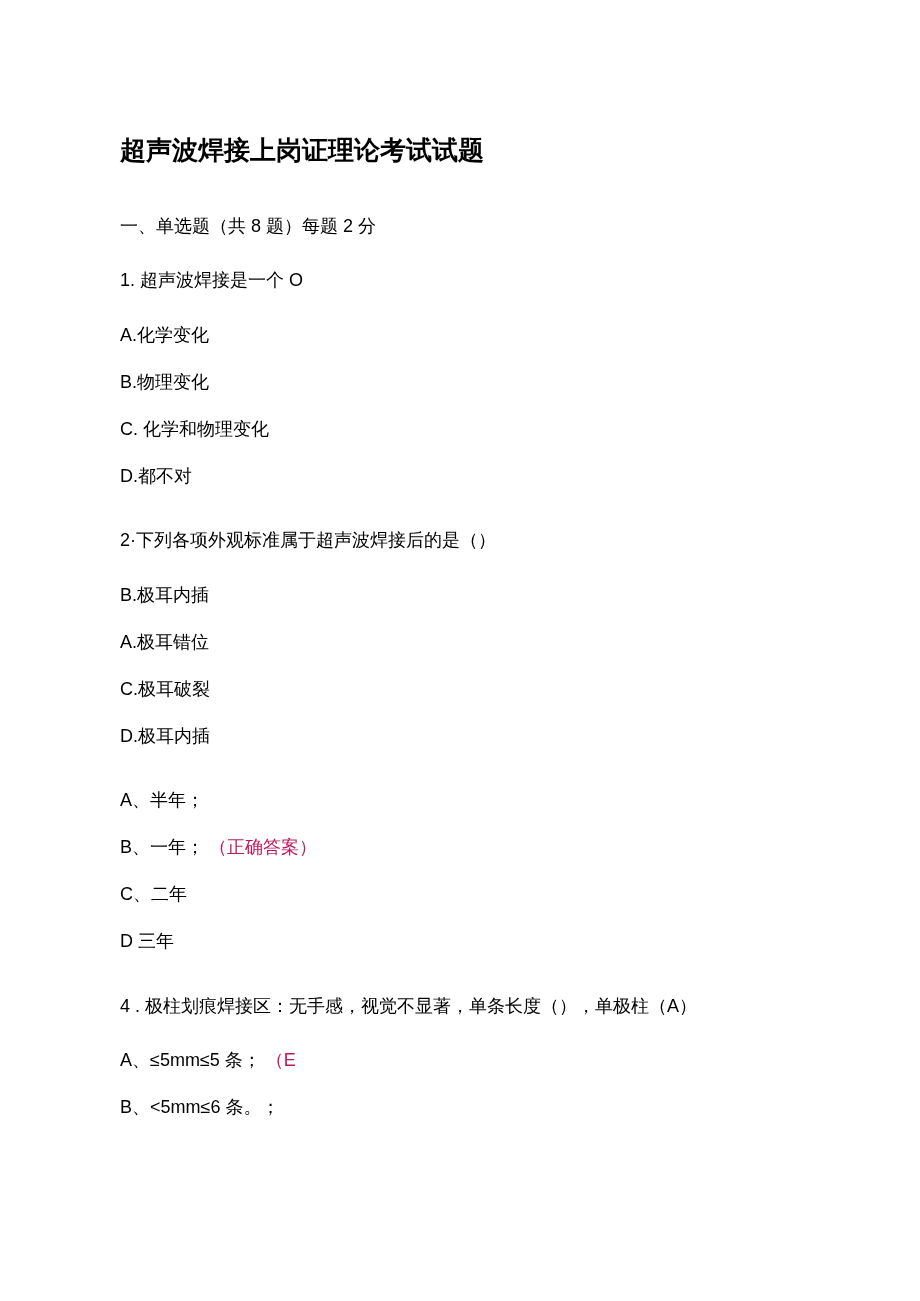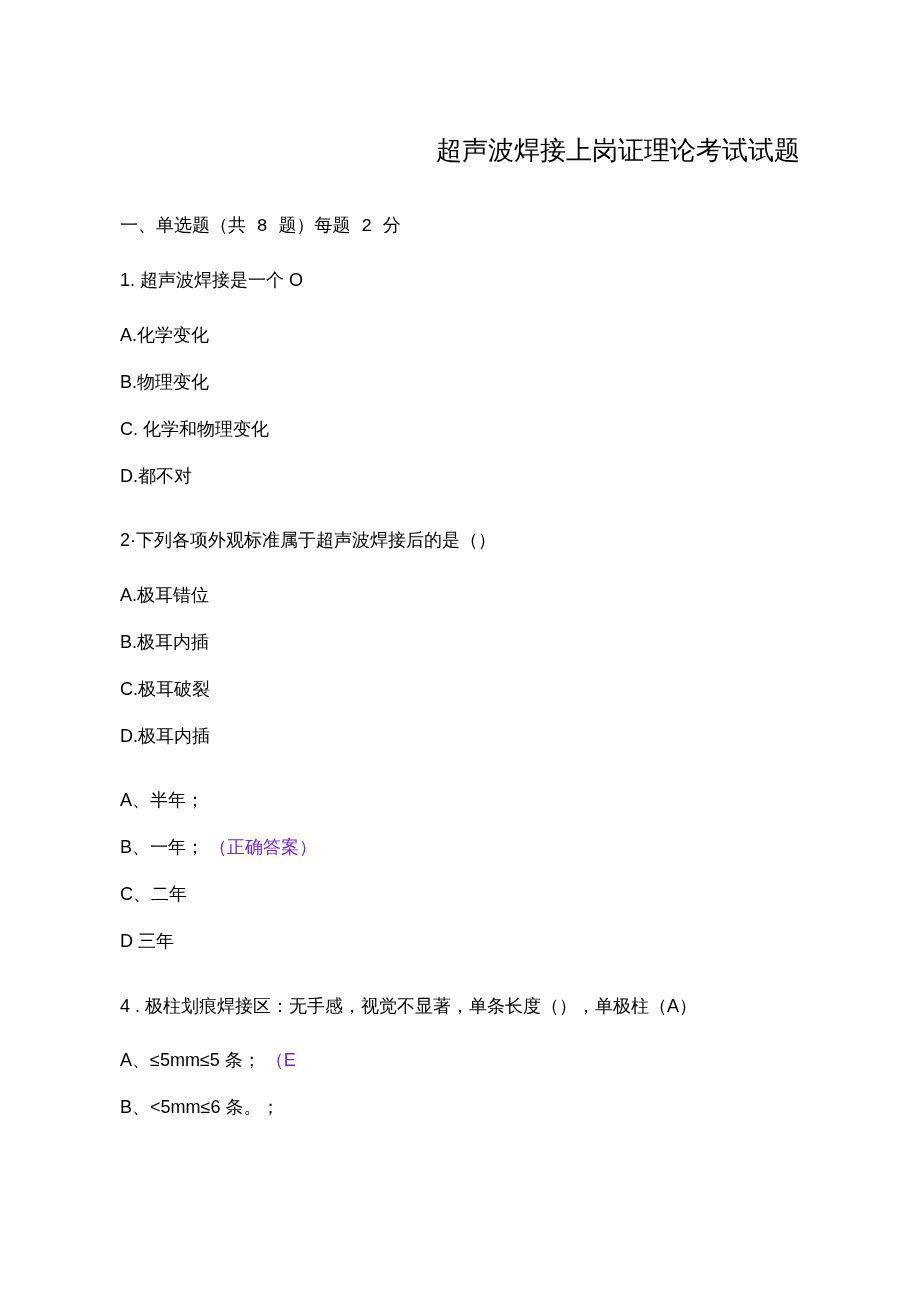--- a/index.html
+++ b/index.html
@@ -11,46 +11,46 @@
       background: #ffffff;
       font-family: "SimSun", "宋体", serif;
       width: 920px;
       min-height: 1301px;
       padding: 130px 120px 60px 120px;
       color: #000;
       font-size: 18px;
       line-height: 1.6;
     }
     .title {
-      text-align: right;
+      text-align: left;
       font-size: 26px;
-      font-weight: normal;
+      font-weight: bold;
       margin-bottom: 40px;
       font-family: "SimSun", "宋体", serif;
     }
     .section-heading {
       margin-bottom: 26px;
-      font-family: Liberation Mono, monospace;
+      font-family: Liberation Sans, sans-serif;
     }
     .question {
       margin-bottom: 26px;
       font-family: "SimSun", "宋体", "Arial", serif;
     }
     .option {
       margin-bottom: 18px;
       font-family: "Arial", "SimSun", "宋体", serif;
     }
     .q-block {
       margin-bottom: 36px;
     }
     .q-block:last-child {
       margin-bottom: 8px;
     }
     .correct {
-      color: #6d28d9;
+      color: #be185d;
     }
     .wide-question {
       letter-spacing: 0.5px;
     }
   </style>
 </head>
 <body>
 
 <h1 class="title">超声波焊接上岗证理论考试试题</h1>
 
@@ -59,22 +59,22 @@
 <div class="q-block">
   <div class="question">1. 超声波焊接是一个 O</div>
   <div class="option">A.化学变化</div>
   <div class="option">B.物理变化</div>
   <div class="option">C. 化学和物理变化</div>
   <div class="option">D.都不对</div>
 </div>
 
 <div class="q-block">
   <div class="question">2·下列各项外观标准属于超声波焊接后的是（）</div>
+  <div class="option">B.极耳内插</div>
   <div class="option">A.极耳错位</div>
-  <div class="option">B.极耳内插</div>
   <div class="option">C.极耳破裂</div>
   <div class="option">D.极耳内插</div>
 </div>
 
 <div class="q-block">
   <div class="option">A、半年；</div>
   <div class="option">
     <span>B、一年；</span>
     <span class="correct">（正确答案）</span>
   </div>

